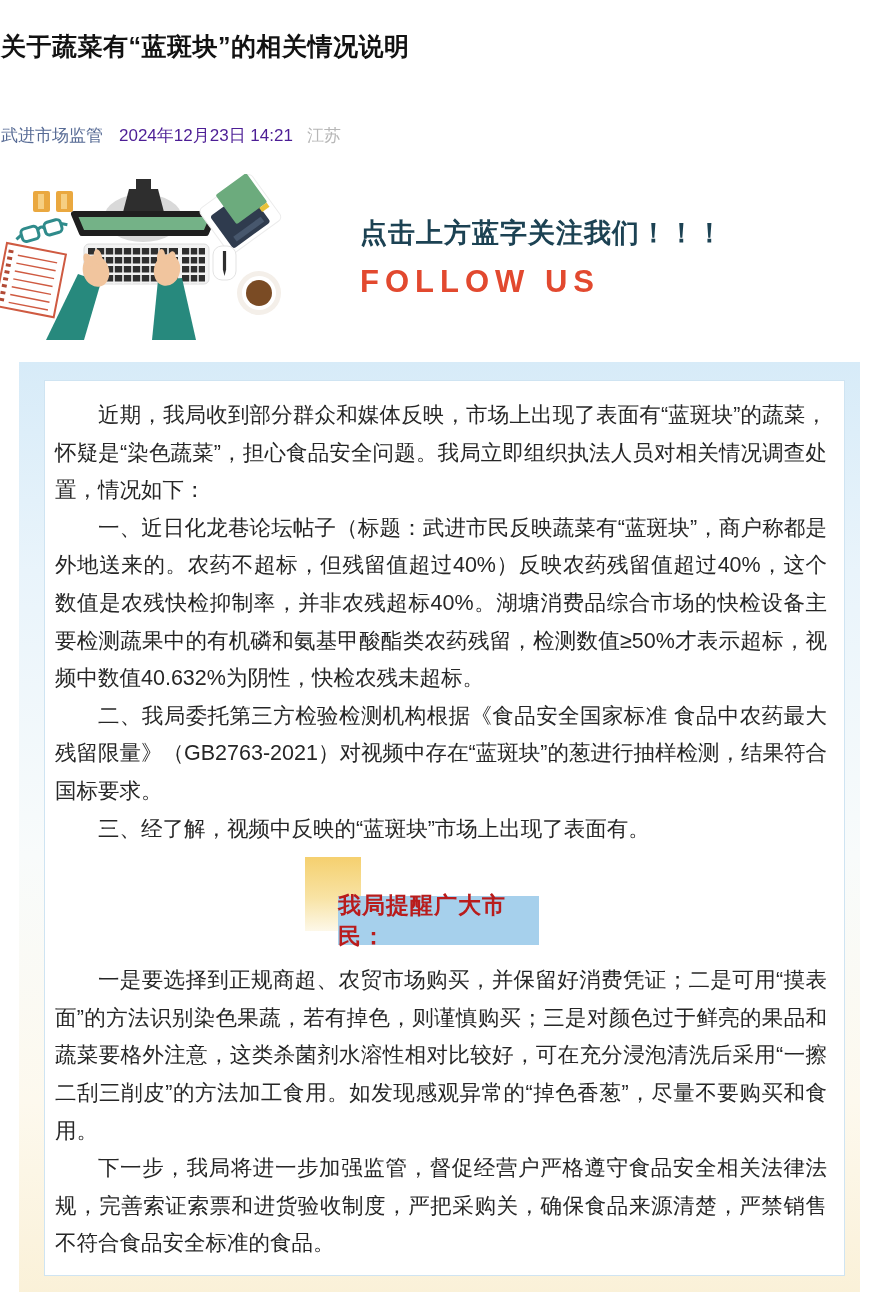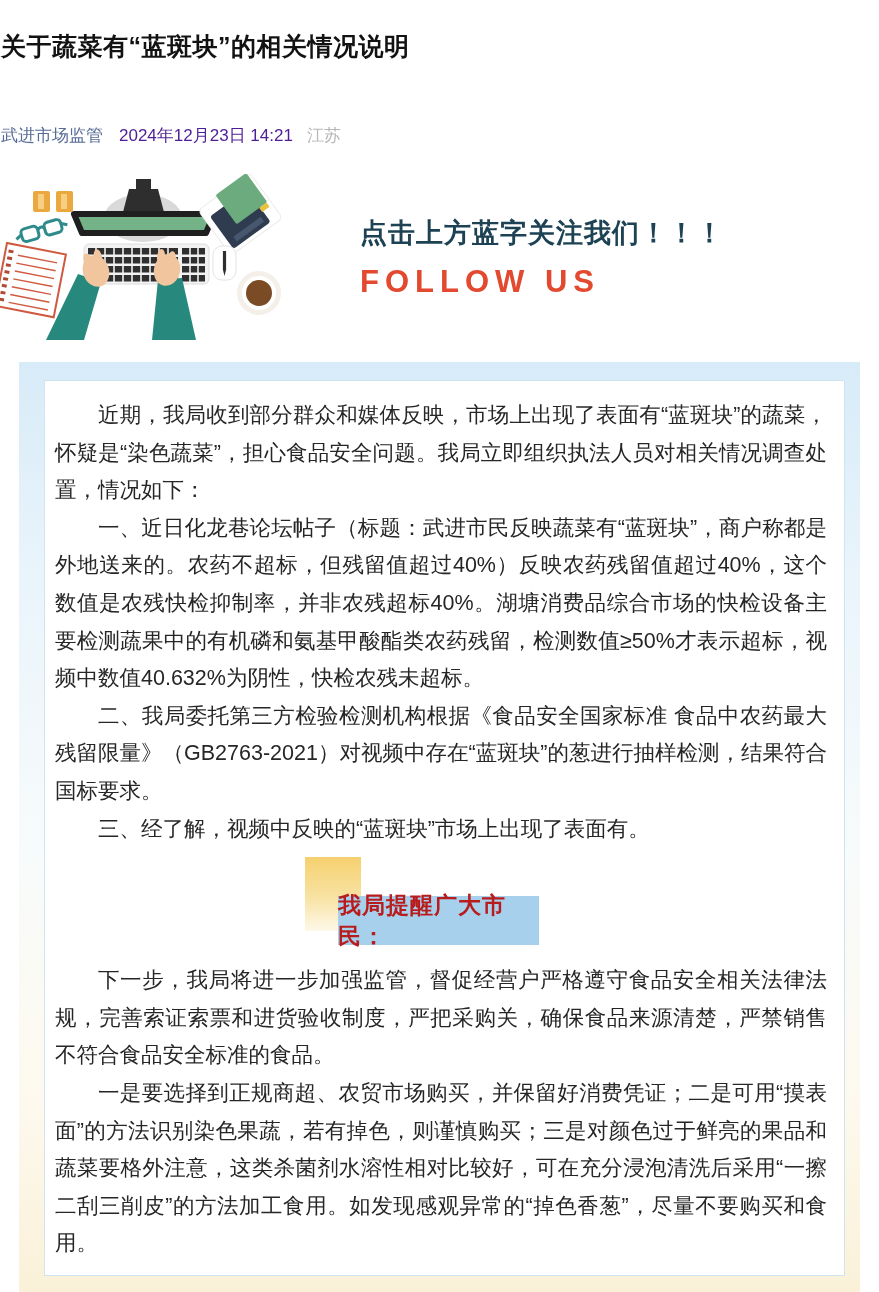--- a/index.html
+++ b/index.html
@@ -198,18 +198,18 @@
       <p>近期，我局收到部分群众和媒体反映，市场上出现了表面有“蓝斑块”的蔬菜，怀疑是“染色蔬菜”，担心食品安全问题。我局立即组织执法人员对相关情况调查处置，情况如下：</p>
       <p>一、近日化龙巷论坛帖子（标题：武进市民反映蔬菜有“蓝斑块”，商户称都是外地送来的。农药不超标，但残留值超过40%）反映农药残留值超过40%，这个数值是农残快检抑制率，并非农残超标40%。湖塘消费品综合市场的快检设备主要检测蔬果中的有机磷和氨基甲酸酯类农药残留，检测数值≥50%才表示超标，视频中数值40.632%为阴性，快检农残未超标。</p>
       <p>二、我局委托第三方检验检测机构根据《食品安全国家标准 食品中农药最大残留限量》（GB2763-2021）对视频中存在“蓝斑块”的葱进行抽样检测，结果符合国标要求。</p>
       <p>三、经了解，视频中反映的“蓝斑块”市场上出现了表面有。</p>
 
       <div class="callout">
         <div class="callout-yellow"></div>
         <div class="callout-blue">我局提醒广大市民：</div>
       </div>
 
+      <p>一是要选择到正规商超、农贸市场购买，并保留好消费凭证；二是可用“摸表面”的方法识别染色果蔬，若有掉色，则谨慎购买；三是对颜色过于鲜亮的果品和蔬菜要格外注意，这类杀菌剂水溶性相对比较好，可在充分浸泡清洗后采用“一擦二刮三削皮”的方法加工食用。如发现感观异常的“掉色香葱”，尽量不要购买和食用。</p>
       <p>下一步，我局将进一步加强监管，督促经营户严格遵守食品安全相关法律法规，完善索证索票和进货验收制度，严把采购关，确保食品来源清楚，严禁销售不符合食品安全标准的食品。</p>
-      <p>一是要选择到正规商超、农贸市场购买，并保留好消费凭证；二是可用“摸表面”的方法识别染色果蔬，若有掉色，则谨慎购买；三是对颜色过于鲜亮的果品和蔬菜要格外注意，这类杀菌剂水溶性相对比较好，可在充分浸泡清洗后采用“一擦二刮三削皮”的方法加工食用。如发现感观异常的“掉色香葱”，尽量不要购买和食用。</p>
     </div>
   </section>
 
 </div>
 
 </body></html>

